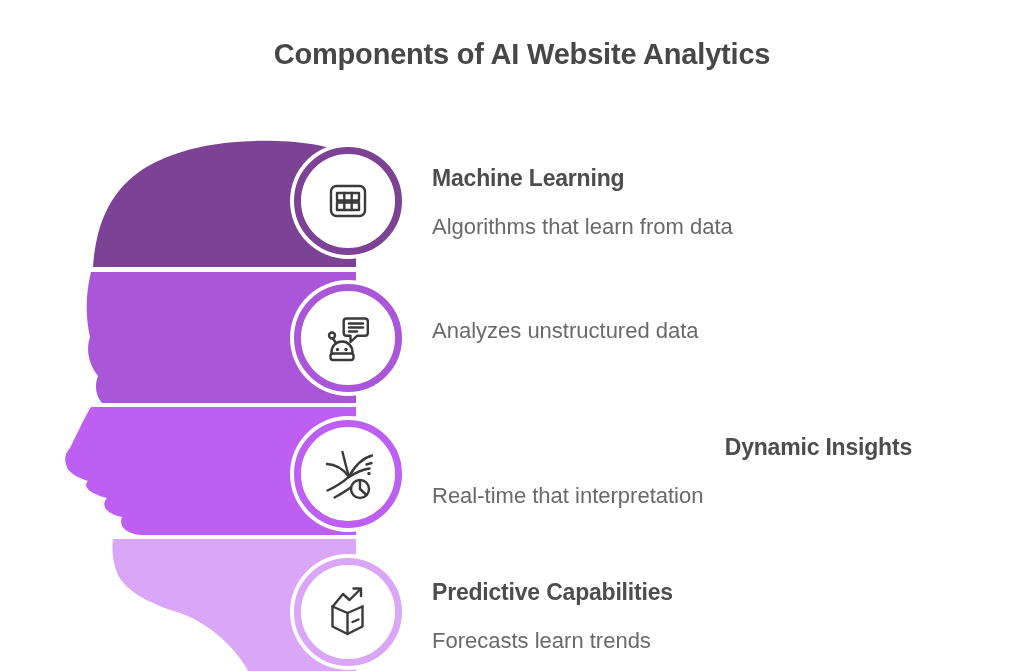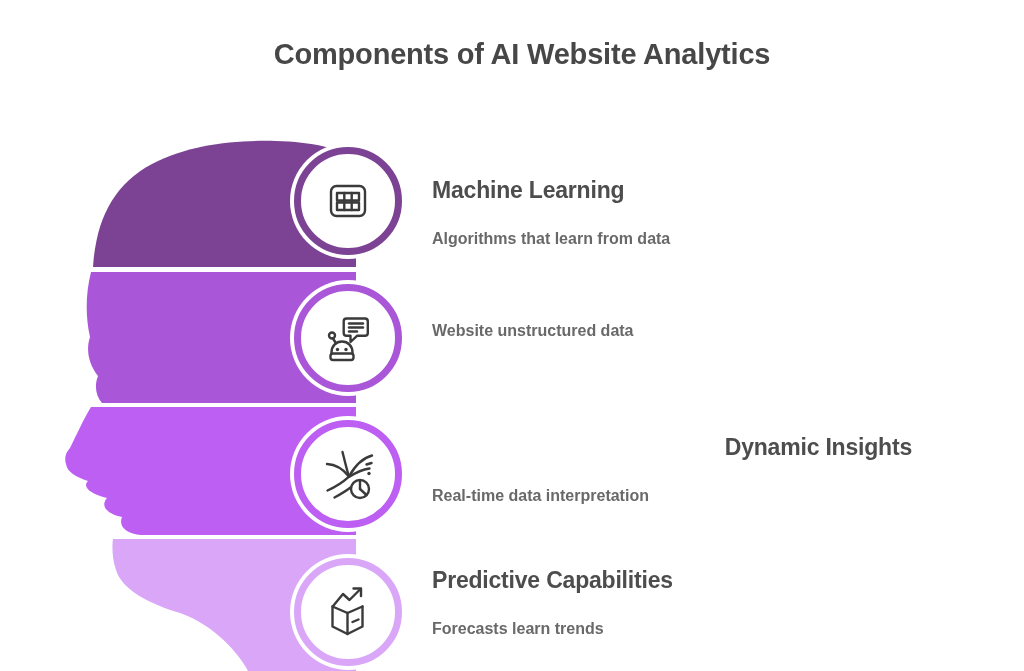--- a/index.html
+++ b/index.html
@@ -58,36 +58,36 @@
     stroke-width: 2.4;
     stroke-linecap: round;
     stroke-linejoin: round;
   }
   .row {
     position: absolute;
     left: 432px;
     width: 480px;
     z-index: 3;
   }
-  .row-1 { top: 175px; }
+  .row-1 { top: 163px; }
   .row-2 { top: 297px; }
   .row-3 { top: 432px; }
   .row-4 { top: 565px; }
   .row h2 {
     margin: 0;
     font-size: 23px;
     line-height: 30px;
     font-weight: 700;
     letter-spacing: -0.2px;
   }
   .row p {
     margin: 22px 0 0 0;
-    font-size: 16px;
+    font-size: 22px;
     line-height: 24px;
-    font-weight: 700;
+    font-weight: 400;
   }
 </style>
 </head>
 <body>
 
 <div class="canvas">
 
   <h1 class="page-title" style="color: rgb(71, 71, 71);">Components of AI Website Analytics</h1>
 
   <svg class="head" viewBox="0 0 1024 671" aria-hidden="true">
@@ -169,26 +169,26 @@
       <line x1="33.5" y1="39" x2="39.5" y2="36.5"></line>
     </svg>
   </div>
 
   <div class="row row-1">
     <h2 style="color: rgb(77, 77, 77);">Machine Learning</h2>
     <p style="color: rgb(105, 105, 105);">Algorithms that learn from data</p>
   </div>
 
   <div class="row row-2">
-    <p style="color: rgb(105, 105, 105);">Website unstructured data</p>
+    <p style="color: rgb(105, 105, 105);">Analyzes unstructured data</p>
   </div>
 
   <div class="row row-3">
     <h2 style="color: rgb(77, 77, 77); text-align: right;">Dynamic Insights</h2>
-    <p style="color: rgb(105, 105, 105);">Real-time data interpretation</p>
+    <p style="color: rgb(105, 105, 105);">Real-time that interpretation</p>
   </div>
 
   <div class="row row-4">
-    <h2 style="color: rgb(77, 77, 77);">Predictive Capabilities</h2>
+    <h2 style="color: rgb(77, 77, 77); margin-top: 12px;">Predictive Capabilities</h2>
     <p style="color: rgb(105, 105, 105);">Forecasts learn trends</p>
   </div>
 
 </div>
 
 </body></html>

